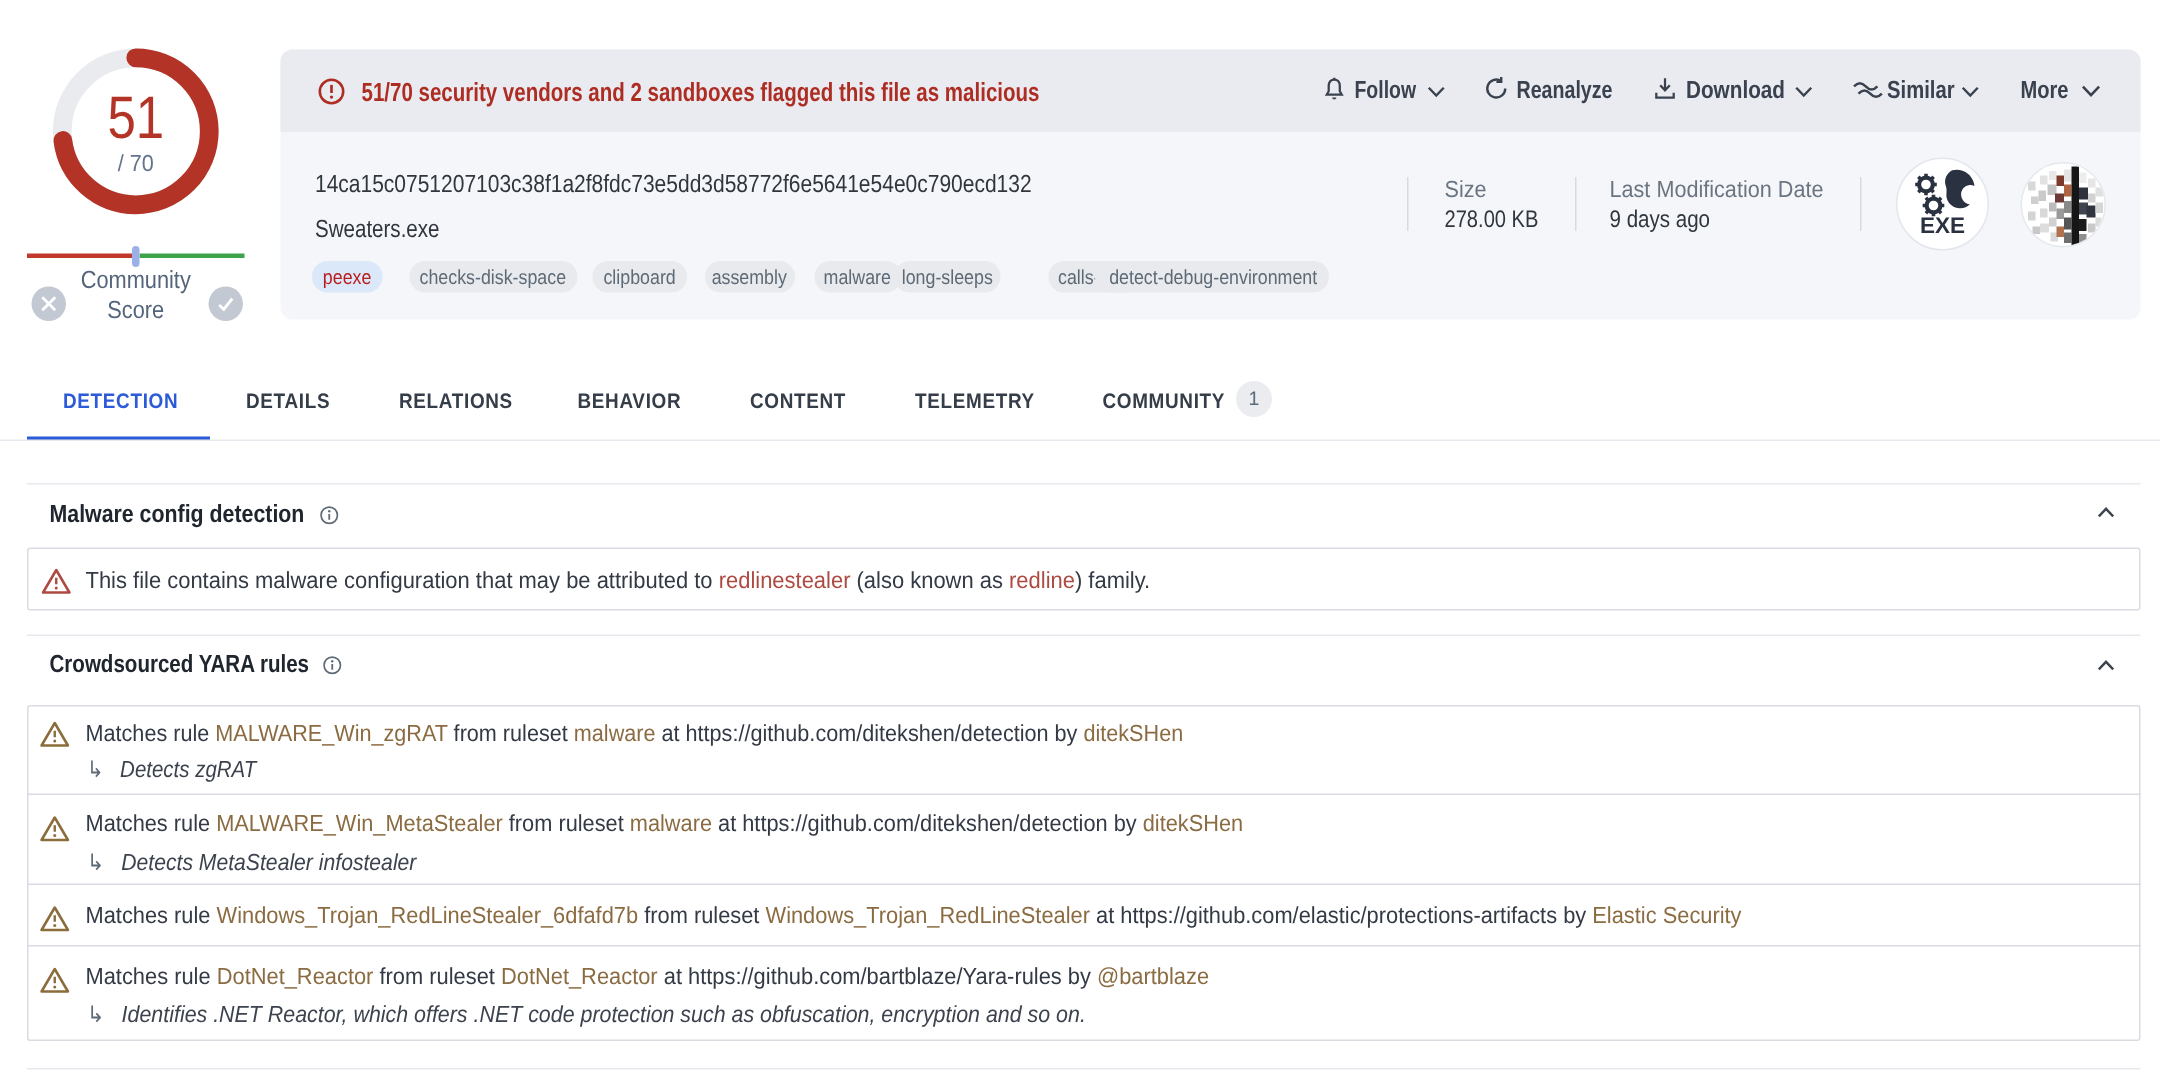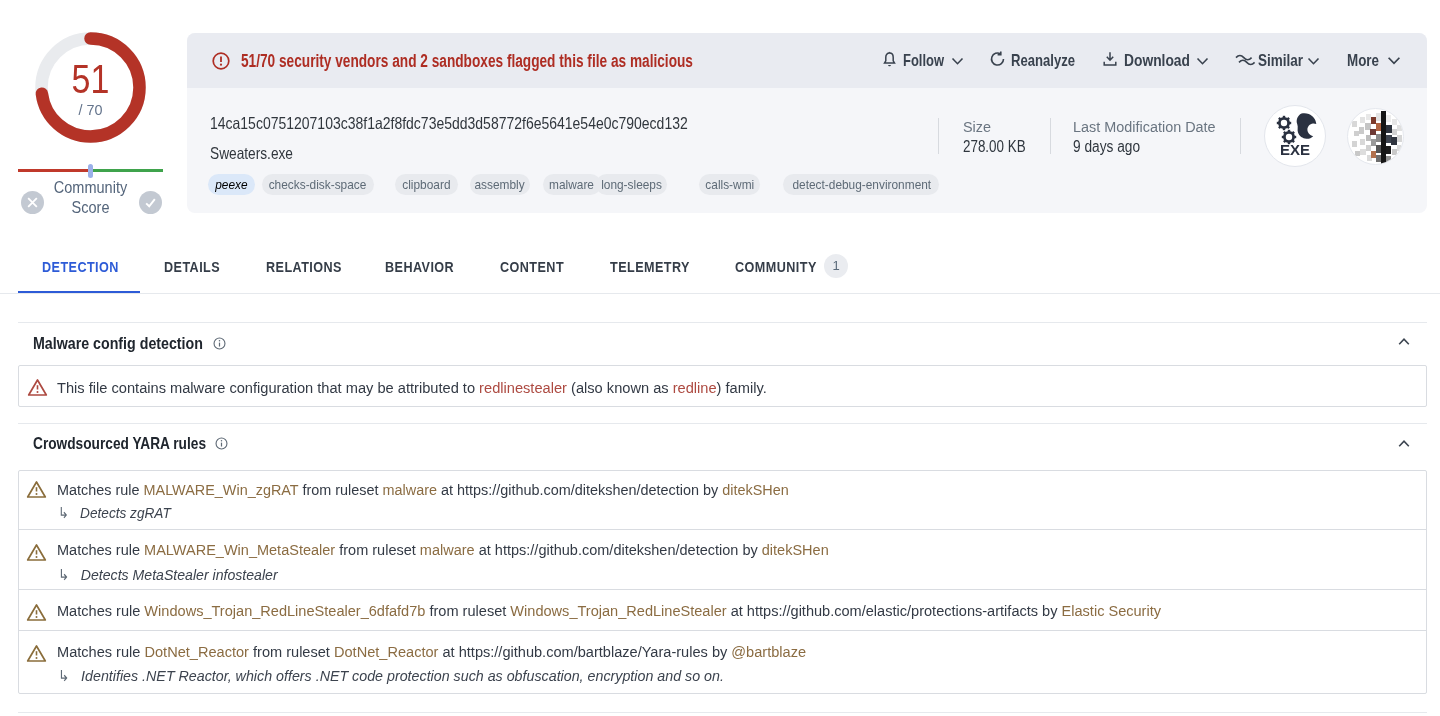--- a/index.html
+++ b/index.html
@@ -19,21 +19,21 @@
 
 
 #card { left:187px; top:33px; width:1240px; height:180px; background:#f5f6f9; border-radius:8px; }
 #band { left:187px; top:33px; width:1240px; height:55px; background:#e9ebf1; border-radius:8px 8px 0 0; }
 #banner-text { left:241px; top:51px; font-size:17.5px; font-weight:bold; color:#ae2d23; transform:scaleX(0.781); }
 .actbtn { font-size:16.5px; font-weight:600; color:#39424e; top:51px; }
 #hash { left:210px; top:114px; font-size:16.5px; color:#30363d; transform:scaleX(0.848); }
 #fname { left:210px; top:144px; font-size:16.5px; color:#30363d; transform:scaleX(0.83); }
 .pill { top:174px; height:21px; line-height:21px; border-radius:11px; background:#e8eaee; color:#5d6a76; font-size:13.5px; text-align:center; white-space:nowrap; }
 .pill span { display:inline-block; transform:scaleX(0.88); transform-origin:50% 50%; }
-.pill.blue { background:#dbe8f9; color:#000000;font-style:italic; }
+.pill.blue { background:#dbe8f9; color:#b91c1c; }
 .vsep { width:1px; top:118px; height:36px; background:#d7dadf; }
 .metalabel { top:117.5px; font-size:15.5px; color:#6a7581; transform:scaleX(0.93); }
 .metaval { top:138px; font-size:16px; color:#2f363e; }
 
 
 .tab { top:259px; font-size:14px; font-weight:bold; letter-spacing:0.5px; color:#353d48; transform:scaleX(0.9); }
 #tab-underline { left:18px; top:291px; width:122px; height:3px; background:#2d5bd7; }
 #tab-border { left:0px; top:293px; width:1440px; height:1px; background:#e6e9ed; }
 #tab-badge { left:824px; top:254px; width:24px; height:24px; border-radius:50%; background:#eaecf0; color:#5a6a7a; font-size:13px; text-align:center; line-height:24px; }
 
@@ -116,27 +116,27 @@
     <path d="M1.5 1.5 L6.5 6.7 L11.5 1.5" fill="none" stroke="#39424e" stroke-width="1.6"></path>
   </svg>
 <div class="abs actbtn sxl" style="left:1347px; transform:scaleX(0.812);">More</div>
 <svg class="abs" style="left:1387px; top:56px;" width="14" height="10" viewBox="0 0 13 9">
     <path d="M1.5 1.5 L6.5 6.7 L11.5 1.5" fill="none" stroke="#39424e" stroke-width="1.6"></path>
   </svg>
 
 <div class="abs sxl" id="hash">14ca15c0751207103c38f1a2f8fdc73e5dd3d58772f6e5641e54e0c790ecd132</div>
 <div class="abs sxl" id="fname">Sweaters.exe</div>
 <div class="abs pill blue" style="left:208px; width:47px;"><span>peexe</span></div>
-<div class="abs pill" style="left:262px; width:112px;"><span>checks-disk-space</span></div>
+<div class="abs pill" style="left:273px; width:112px;"><span>checks-disk-space</span></div>
 <div class="abs pill" style="left:395px; width:63px;"><span>clipboard</span></div>
 <div class="abs pill" style="left:470px; width:60px;"><span>assembly</span></div>
 <div class="abs pill" style="left:543px; width:58px;"><span>malware</span></div>
 <div class="abs pill" style="left:596px; width:71px;"><span>long-sleeps</span></div>
 <div class="abs pill" style="left:699px; width:61px;"><span>calls-wmi</span></div>
-<div class="abs pill" style="left:783px; width:156px;"><span>detect-debug-environment</span></div>
+<div class="abs pill" style="left:730px; width:156px;"><span>detect-debug-environment</span></div>
 
 <div class="abs vsep" style="left:938px;"></div>
 <div class="abs metalabel sxl" style="left:963px;">Size</div>
 <div class="abs metaval sxl" style="left:963px; transform:scaleX(0.838);">278.00 KB</div>
 <div class="abs vsep" style="left:1050px;"></div>
 <div class="abs metalabel sxl" style="left:1073px;">Last Modification Date</div>
 <div class="abs metaval sxl" style="left:1073px; transform:scaleX(0.856);">9 days ago</div>
 <div class="abs vsep" style="left:1240px;"></div>
 
 <div class="abs" style="left:1264px; top:105px; width:62px; height:62px; border-radius:50%; background:#ffffff; border:1px solid #e3e6ec;"></div>

